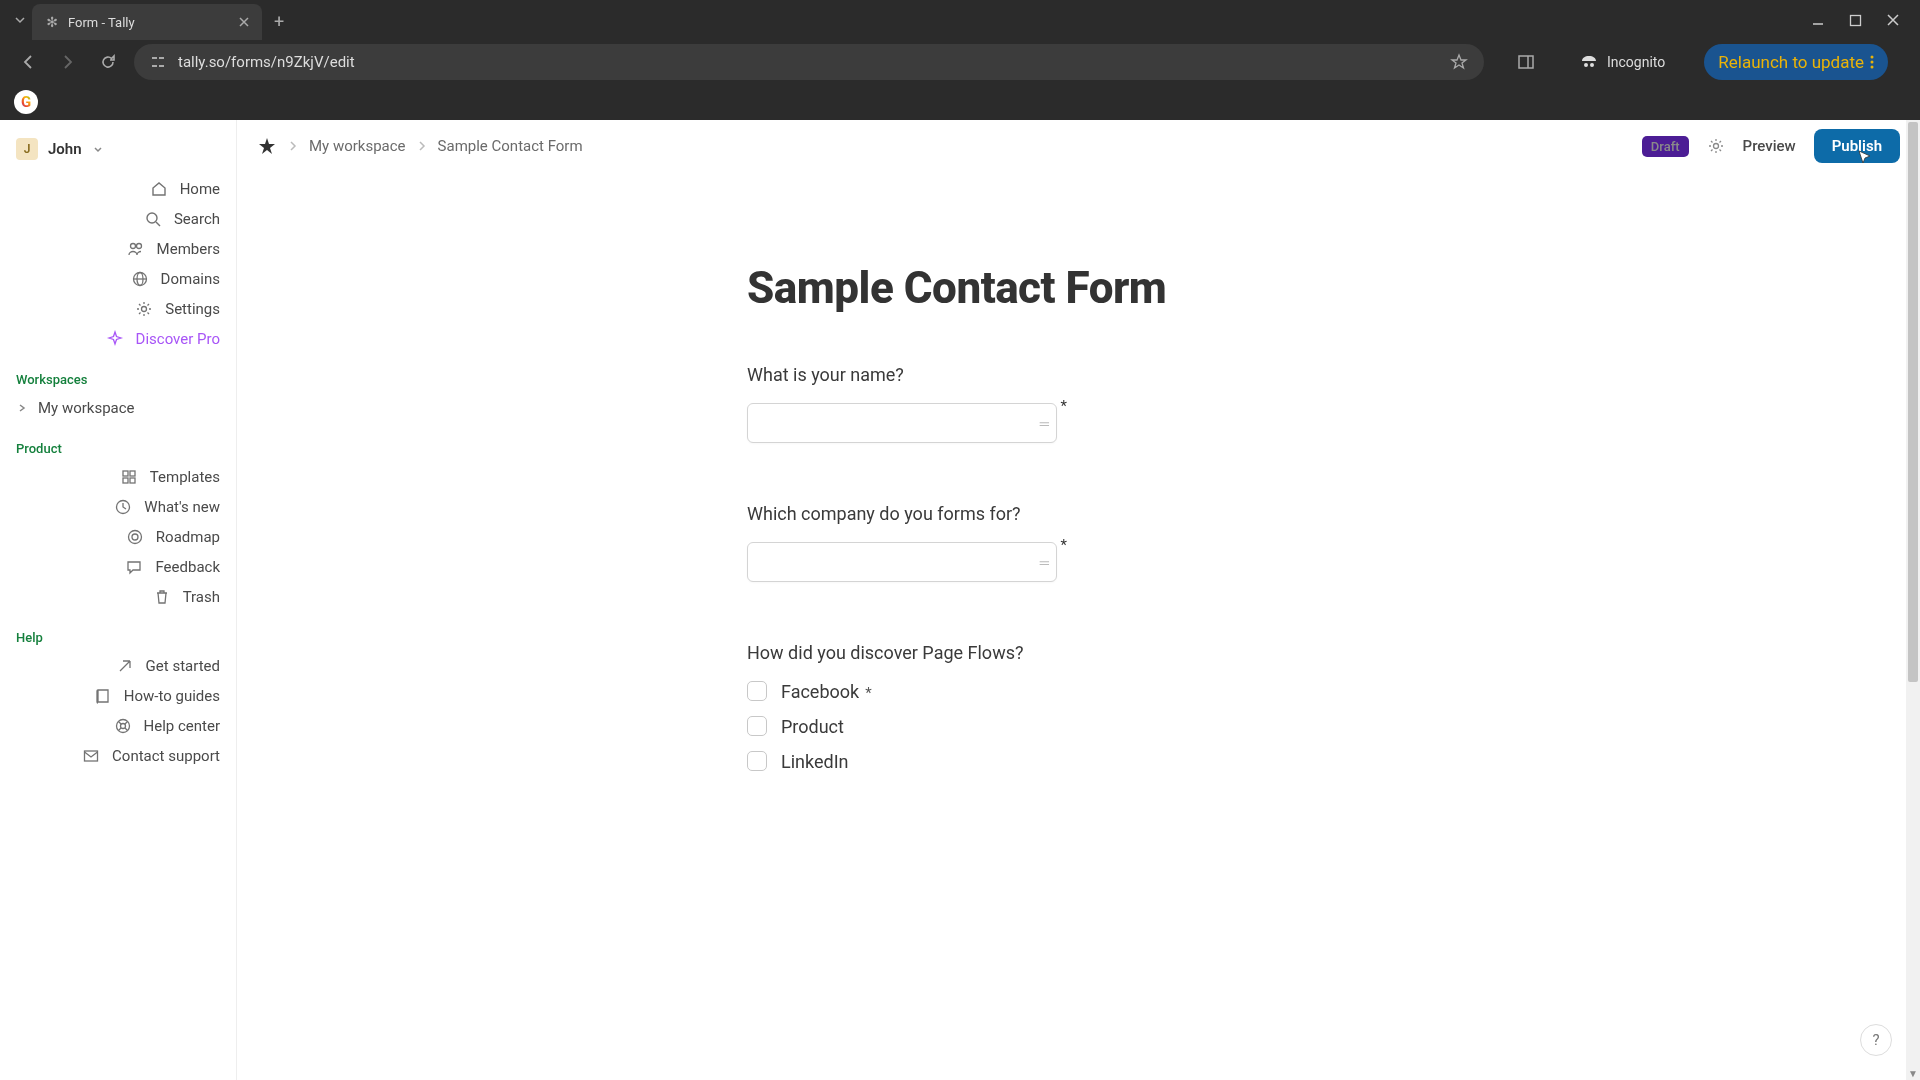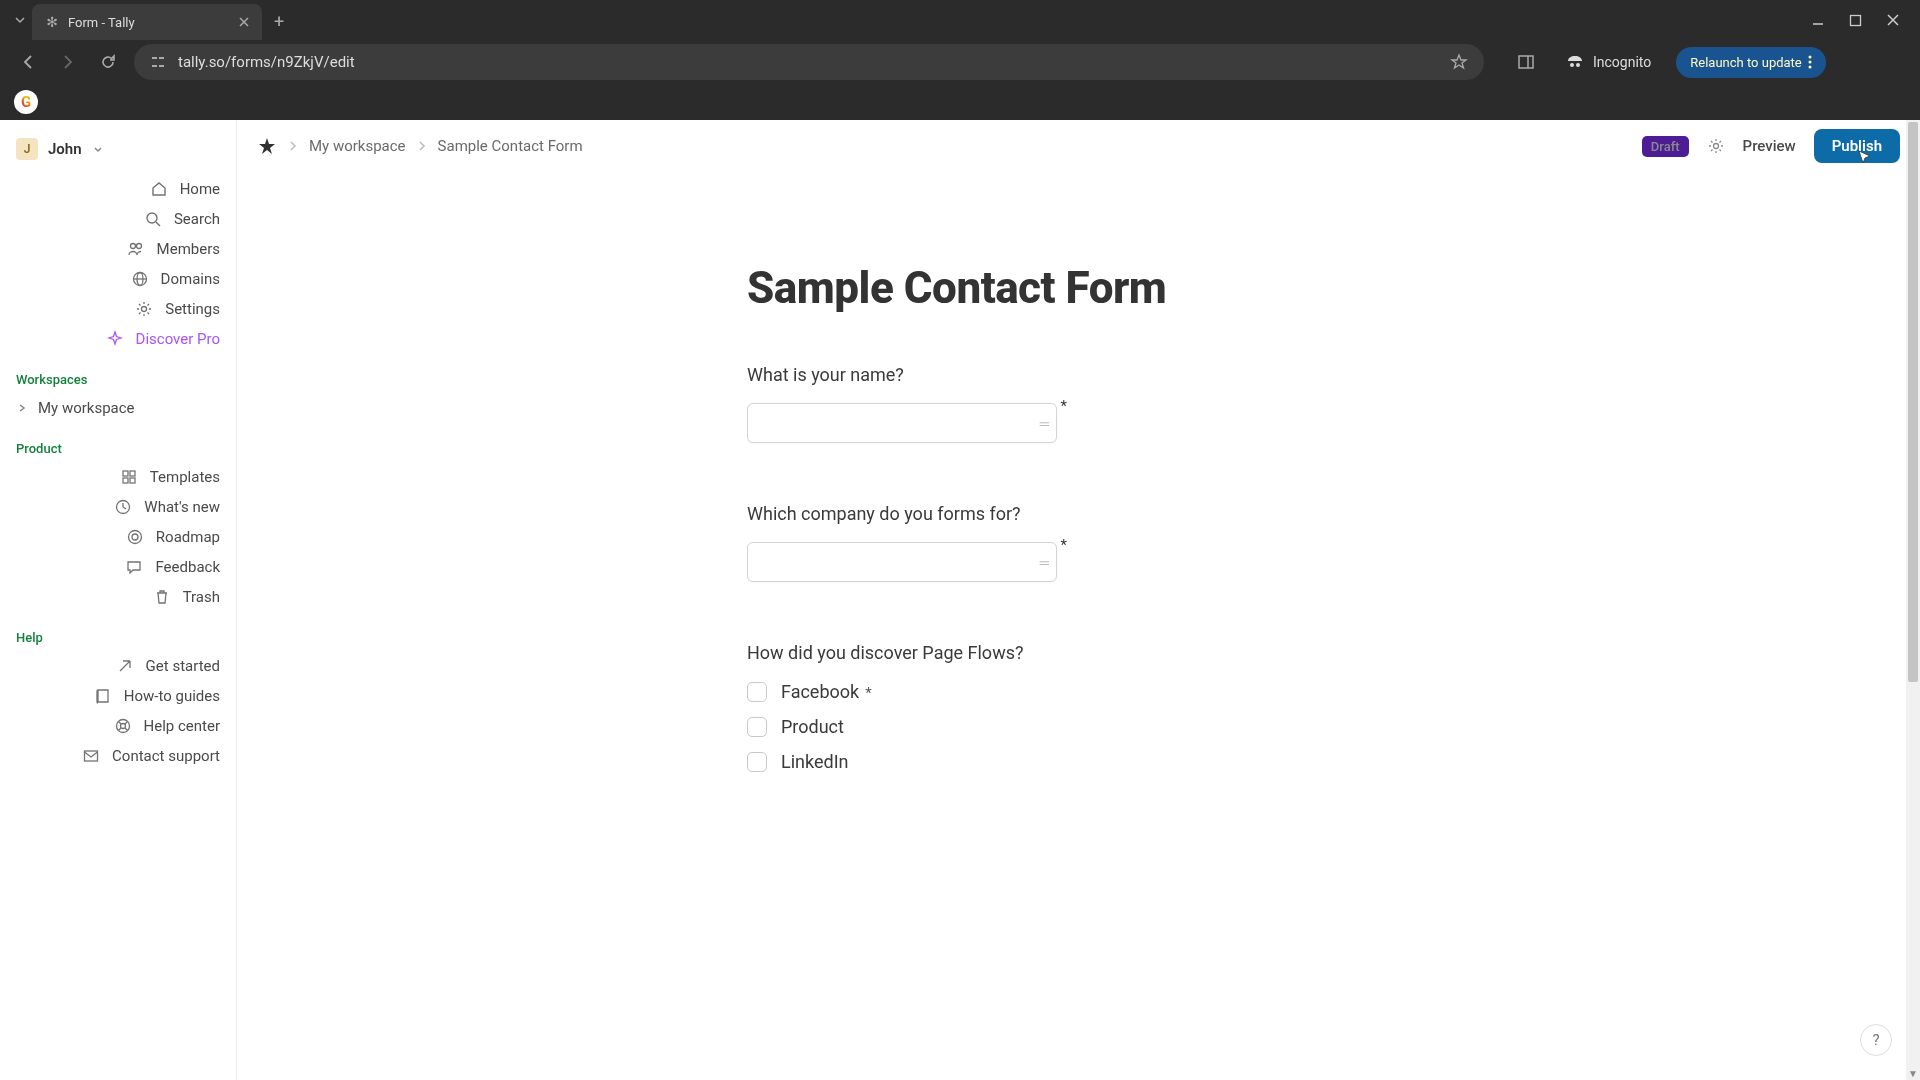--- a/index.html
+++ b/index.html
@@ -17,23 +17,23 @@
 .window-controls { margin-left: auto; display: flex; gap: 24px; padding-right: 20px; color: #ccc; align-items: center; height: 40px; }
 .window-controls span { cursor: pointer; display:flex; }
 
 .nav-bar { height: 44px; display: flex; align-items: center; padding: 0 14px; gap: 12px; }
 .nav-btn { color: #aaa; cursor: pointer; display:flex; align-items:center; justify-content:center; width:28px; }
 .nav-btn.disabled { color: #666; }
 .url-bar { flex: 1; background: #3c3c3c; height: 36px; border-radius: 18px; display: flex; align-items: center; padding: 0 16px; color: #ddd; font-size: 15px; gap: 12px; max-width: 1350px; }
 .url-bar .site-icon { color: #aaa; display:flex;}
 .url-bar .url-text { flex: 1; }
 .url-bar .star { color: #aaa; display:flex; }
-.right-controls { display: flex; align-items: center; gap: 15px; margin-left: 16px; justify-content: center; }
+.right-controls { display: flex; align-items: center; gap: 29px; margin-left: 16px; justify-content: center; }
 .incognito-badge { display: flex; align-items: center; gap: 8px; color: #ddd; font-size: 14px; padding: 4px 10px; border-radius: 16px; cursor: pointer; }
-.relaunch-btn { background: #1a5490; color: #fef9c3; padding: 8px 14px; border-radius: 18px; font-size: 13px; display: flex; align-items: center; gap: 6px; cursor: pointer; }
+.relaunch-btn { background: #1a5490; color: #eab308; padding: 8px 14px; border-radius: 18px; font-size: 17px; display: flex; align-items: center; gap: 6px; cursor: pointer; }
 .relaunch-btn .dots-v { display:flex; }
 
 .bookmark-bar { height: 36px; display: flex; align-items: center; padding: 0 14px; }
 .g-icon { width: 24px; height: 24px; background: #fff; border-radius: 50%; display: flex; align-items: center; justify-content: center; font-weight: bold; font-size: 15px; cursor: pointer; }
 .g-icon span { background: linear-gradient(45deg,#4285F4,#EA4335,#FBBC05,#34A853); -webkit-background-clip: text; background-clip: text; color: transparent; }
 
 
 .app { display: flex; height: 960px; background: #fff; }
 .sidebar { width: 237px; border-right: 1px solid #eee; padding: 14px 0; display: flex; flex-direction: column; }
 .user-row { display: flex; align-items: center; gap: 10px; padding: 4px 16px 14px; cursor: pointer; }
@@ -66,21 +66,21 @@
 .canvas { flex: 1; padding: 90px 0 0 0; overflow-y: auto; }
 .form-area { max-width: 700px; margin: 0 auto 0 510px; }
 .form-title { font-size: 44px; font-weight: 800; color: #333; letter-spacing: -0.5px; margin-bottom: 50px; }
 .question { margin-bottom: 60px; }
 .q-label { font-size: 18px; color: #3a3a3a; margin-bottom: 18px; }
 .input-wrap { position: relative; width: 310px; }
 .text-input { width: 100%; height: 40px; border: 1px solid #d4d4d4; border-radius: 6px; padding: 0 12px; font-size: 15px; background: #fff; box-shadow: 0 1px 2px rgba(0,0,0,0.03); }
 .drag-handle { position: absolute; right: 10px; top: 50%; transform: translateY(-50%); color: #bbb; font-size: 13px; letter-spacing: -2px; }
 .req-star { position: absolute; right: -10px; top: -6px; color: #333; font-size: 15px; }
 
-.checkbox-row { display: flex; align-items: center; gap: 14px; margin-bottom: 14px; }
+.checkbox-row { display: flex; gap: 14px; margin-bottom: 14px; }
 .checkbox { width: 20px; height: 20px; border: 1.5px solid #c8c8c8; border-radius: 5px; cursor: pointer; flex-shrink:0; }
 .checkbox-label { font-size: 18px; color: #3a3a3a; }
 .checkbox-label .opt-star { color: #555; margin-left: 6px; font-size: 15px; }
 
 .help-fab { position: absolute; bottom: 24px; right: 28px; width: 32px; height: 32px; border: 1px solid #ddd; border-radius: 50%; display: flex; align-items: center; justify-content: center; color: #777; font-size: 15px; cursor: pointer; background: #fff; }
 
 .scrollbar-track { position: absolute; right: 0; top: 0; bottom: 0; width: 14px; background: #f1f1f1; }
 .scrollbar-thumb { position: absolute; right: 2px; top: 2px; width: 10px; height: 560px; background: #c4c4c4; border-radius: 2px; }
 .scrollbar-arrow { position:absolute; left:0; width:14px; height:14px; display:flex; align-items:center; justify-content:center; color:#888; font-size:10px;}
 .scrollbar-arrow.up { top:0;}

